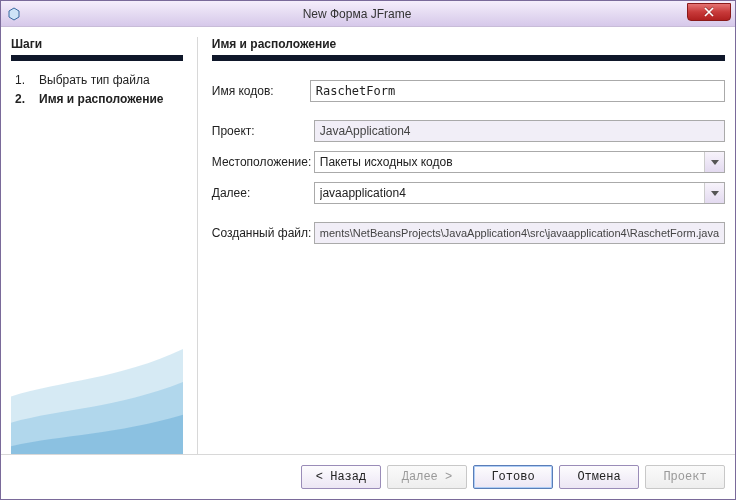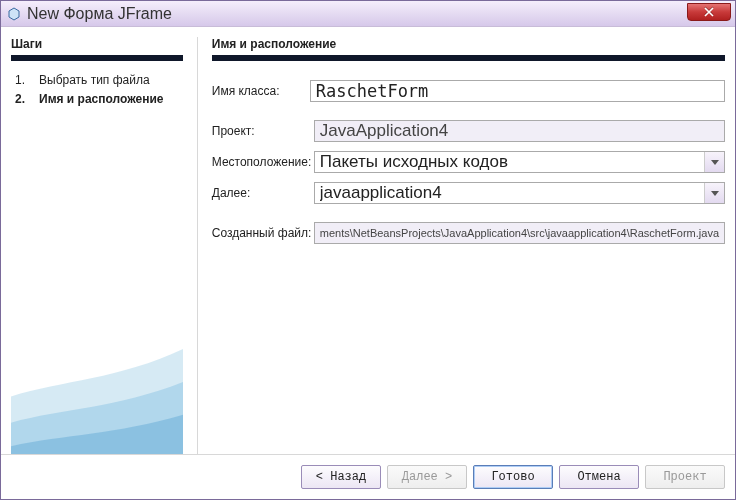--- a/index.html
+++ b/index.html
@@ -1,39 +1,39 @@
 <!DOCTYPE html>
 <html><head>
 <meta charset="utf-8">
 <style>
   * { box-sizing: border-box; margin: 0; padding: 0; }
   body { font-family: "Segoe UI", Tahoma, sans-serif; font-size: 12px; background: #e8e0f0; color: #222; }
   .window { width: 736px; height: 500px; background: #fff; border: 1px solid #7a6a9a; box-shadow: 0 0 0 1px rgba(255,255,255,0.5) inset; display: flex; flex-direction: column; position: relative; }
   .titlebar { height: 26px; background: linear-gradient(to bottom, #f5eefc 0%, #e5dbf2 50%, #d6c8ea 100%); display: flex; align-items: center; padding: 0 4px 0 6px; border-bottom: 1px solid #c8bcd8; }
   .titlebar .app-icon { width: 14px; height: 14px; margin-right: 6px; display: inline-flex; align-items: center; justify-content: center; }
-  .titlebar .title { color: #333; font-size: 16px; flex: 1; }
+  .titlebar .title { color: #333; font-size: 12px; flex: 1; text-align: center; }
   .close-btn { width: 44px; height: 18px; margin-top: -3px; background: linear-gradient(to bottom, #e57373 0%, #c83a3a 50%, #b02020 100%); border: 1px solid #8a1a1a; border-radius: 0 0 4px 4px; display: flex; align-items: center; justify-content: center; cursor: pointer; }
   .close-btn svg { filter: drop-shadow(0 -1px 0 rgba(0,0,0,0.3)); }
   .body { flex: 1; display: flex; padding: 10px 10px 0 10px; gap: 14px; overflow: hidden; }
   .sidebar { width: 180px; display: flex; flex-direction: column; position: relative; }
   .sidebar-bg { position: absolute; inset: 0; top: 30px; overflow: hidden; }
   .swoosh { position: absolute; bottom: -20px; left: -50px; right: -20px; height: 220px; }
   .sidebar-content { position: relative; z-index: 1; }
   .section-title { font-weight: bold; font-size: 12px; padding-bottom: 4px; border-bottom: 6px solid #0f172a; margin-bottom: 10px; }
   .steps { list-style: none; padding-left: 4px; }
   .steps li { display: flex; gap: 10px; line-height: 1.6; }
   .steps li .num { width: 14px; }
   .steps li.active { font-weight: bold; }
   .main { flex: 1; display: flex; flex-direction: column; border-left: 1px solid #d8d8d8; padding-left: 14px; }
   .form { margin-top: 8px; }
   .row { display: flex; align-items: center; height: 24px; margin-bottom: 7px; }
   .row-gap { margin-bottom: 16px; }
   .row .label { width: 98px; }
   .row .wide-label { width: 102px; }
-  .control { flex: 1; height: 22px; border: 1px solid #aaa; padding: 2px 5px; font-size: 17px; background: #fff; font-family: inherit; color: #222; display: flex; align-items: center; }
+  .control { flex: 1; height: 22px; border: 1px solid #aaa; padding: 2px 5px; font-size: 12px; background: #fff; font-family: inherit; color: #222; display: flex; align-items: center; }
   .control[readonly], .control.ro { background: #f1eef7; color: #444; }
   .combo { position: relative; display: flex; align-items: center; }
   .combo .control { padding-right: 10px; }
   .combo .chev { position: absolute; right: 1px; top: 1px; bottom: 1px; width: 20px; display: flex; align-items: center; justify-content: center; background: linear-gradient(to bottom, #f7f3fb, #e3daf0); border-left: 1px solid #ccc; cursor: pointer; }
   .caret-text { font-family: monospace; }
   .footer { border-top: 1px solid #d8d8d8; padding: 10px 10px 10px 0; display: flex; justify-content: flex-end; gap: 6px; }
   .btn { min-width: 80px; height: 24px; padding: 0 10px; background: linear-gradient(to bottom, #fdfcfe, #ece6f4); border: 1px solid #9a8cb8; border-radius: 2px; font-size: 12px; font-family: Liberation Mono, monospace; cursor: pointer; color: #222; }
   .btn.default { border: 1px solid #5a7db8; box-shadow: 0 0 0 1px #aecdf5 inset; }
   .btn[disabled] { color: #999; background: linear-gradient(to bottom, #fafafa, #eee); border-color: #c8c8c8; cursor: default; }
 </style>
@@ -77,21 +77,21 @@
           </li>
         </ol>
       </div>
     </div>
 
     <div class="main">
       <div class="section-title">Имя и расположение</div>
       <div class="form">
 
         <div class="row row-gap">
-          <div class="label">Имя класса:</div>
+          <div class="label">Имя кодов:</div>
           <input type="text" class="control caret-text" value="RaschetForm" style="">
         </div>
 
         <div class="row">
           <div class="wide-label">Проект:</div>
           <div class="control ro">JavaApplication4</div>
         </div>
 
         <div class="row">
           <div class="wide-label">Местоположение:</div>

